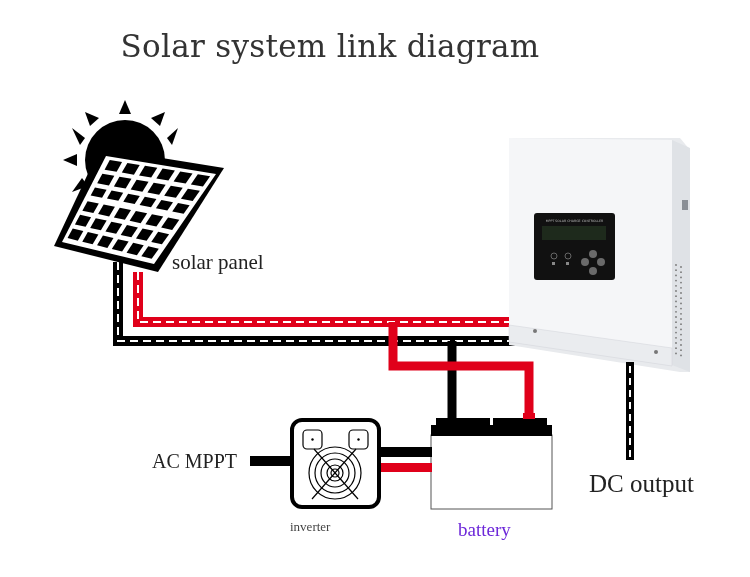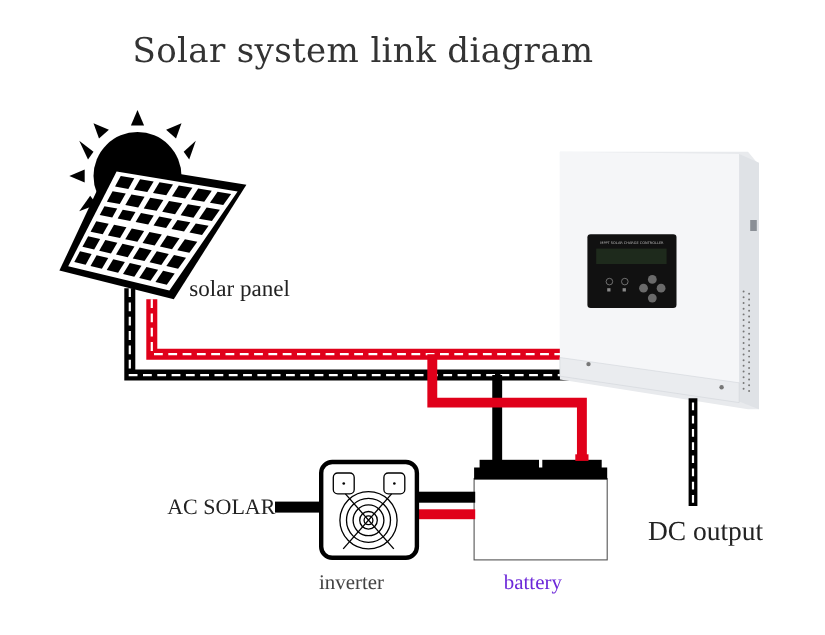--- a/index.html
+++ b/index.html
@@ -4,21 +4,21 @@
 <style>
   html, body { margin: 0; padding: 0; background: #ffffff; }
   body { width: 750px; height: 577px; position: relative; overflow: hidden; font-family: "Liberation Sans", sans-serif; }
   .title {
     position: absolute; left: 0; top: 28px; width: 660px; text-align: center;
     font-family: "DejaVu Serif", "Liberation Serif", serif; font-size: 31px; color: #333333; letter-spacing: 0.3px;
   }
   .lbl { position: absolute; font-family: Liberation Serif, serif; color: #222222; white-space: nowrap; }
   .lbl-solar { left: 172px; top: 250px; font-size: 21px; }
   .lbl-ac { left: 152px; top: 450px; font-size: 20px; }
-  .lbl-inv { left: 290px; top: 519px; font-size: 19px; color: #444; }
+  .lbl-inv { left: 290px; top: 519px; font-size: 13px; color: #444; }
   .lbl-bat { left: 458px; top: 519px; font-size: 19px; color: #6d28d9; }
   .lbl-dc { left: 589px; top: 470px; font-size: 25px; }
   svg.stage { position: absolute; left: 0; top: 0; }
   .lcd-caption { font-family: "DejaVu Sans", sans-serif; }
 </style>
 </head>
 <body>
 
 <div class="title">Solar system link diagram</div>
 
@@ -186,16 +186,16 @@
       <circle cx="335" cy="473" r="14"></circle>
       <circle cx="335" cy="473" r="8"></circle>
       <circle cx="335" cy="473" r="4"></circle>
       <line x1="314" y1="449" x2="358" y2="499"></line>
       <line x1="356" y1="449" x2="312" y2="499"></line>
     </g>
   </g>
 </svg>
 
 <div class="lbl lbl-solar">solar panel</div>
-<div class="lbl lbl-ac">AC SOLAR</div>
+<div class="lbl lbl-ac">AC MPPT</div>
 <div class="lbl lbl-inv">inverter</div>
 <div class="lbl lbl-bat">battery</div>
 <div class="lbl lbl-dc">DC output</div>
 
 </body></html>

